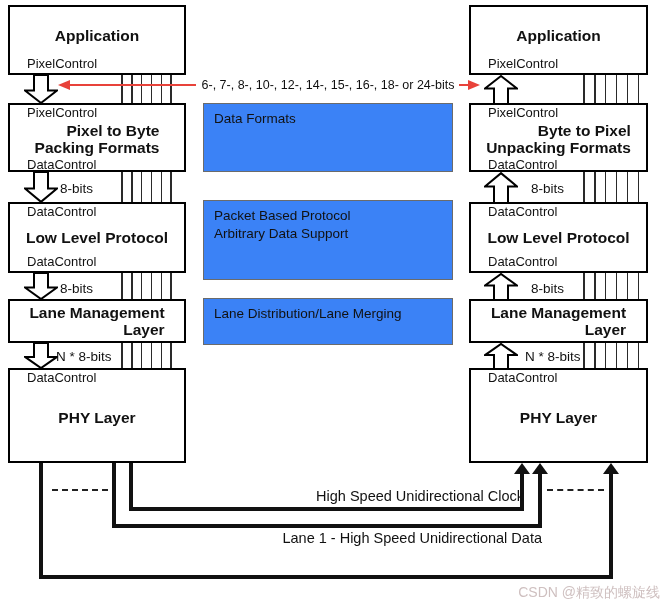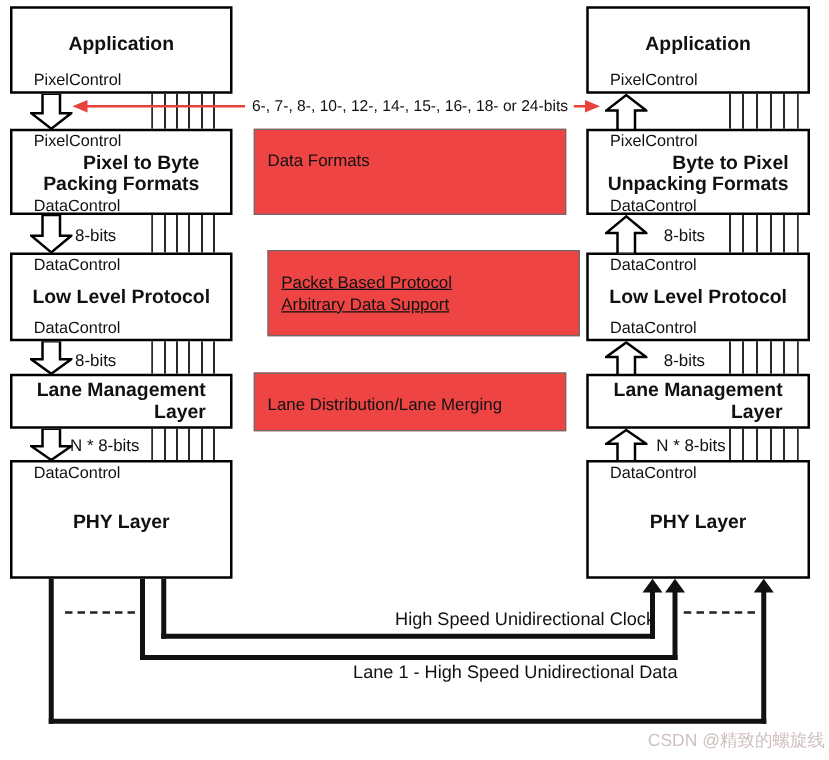--- a/index.html
+++ b/index.html
@@ -19,22 +19,22 @@
   .ports{
     display:flex;align-items:center;
     padding:1px 30px 1px 17px;font-size:13px;line-height:1.15;
   }
   .title{
     flex:1;display:flex;align-items:center;justify-content:center;text-align:right;
     font-weight:bold;font-size:15.5px;line-height:1.12;white-space:pre-line;
   }
   .app .title{padding-top:8px;}
   .mbox{
-    position:absolute;box-sizing:border-box;background:#ef4444;border:1px solid #6b6b6b;
-    font-size:13.5px;line-height:1.32;padding:16px 10px;white-space:pre-line;
+    position:absolute;box-sizing:border-box;background:#3b82f6;border:1px solid #6b6b6b;
+    font-size:13.5px;line-height:1.32;padding:6px 10px;white-space:pre-line;
   }
   .cbus{position:absolute;background:repeating-linear-gradient(90deg,#2a2a2a 0 1.6px,transparent 1.6px 9.9px);}
   .cbus.r{background:repeating-linear-gradient(90deg,#2a2a2a 0 1.6px,transparent 1.6px 10.9px);}
   .harrow{position:absolute;}
   .albl{position:absolute;font-size:13.5px;white-space:nowrap;}
   .bits{
     position:absolute;left:192px;top:78px;width:272px;text-align:center;
     font-size:12.5px;white-space:nowrap;
   }
   .red-line{position:absolute;height:2px;background:var(--red);}
@@ -138,21 +138,21 @@
 
   <div class="box" style="left:469px;top:368px;width:179px;height:95px;">
     <div class="ports">
       <span>Data</span>
       <span>Control</span>
     </div>
     <div class="title" style="padding-bottom:12px;">PHY Layer</div>
   </div>
 
   <div class="mbox" style="left:203px;top:103px;width:250px;height:69px;">Data Formats</div>
-  <div class="mbox" style="left:214px;top:200px;width:250px;height:69px;text-decoration:underline;">Packet Based Protocol
+  <div class="mbox" style="left:203px;top:200px;width:250px;height:80px;">Packet Based Protocol
 Arbitrary Data Support</div>
   <div class="mbox" style="left:203px;top:298px;width:250px;height:47px;">Lane Distribution/Lane Merging</div>
 
   <div class="cbus" style="left:121px;top:75px;width:51px;height:28px;"></div>
   <div class="cbus" style="left:121px;top:172px;width:51px;height:30px;"></div>
   <div class="cbus" style="left:121px;top:273px;width:51px;height:26px;"></div>
   <div class="cbus" style="left:121px;top:343px;width:51px;height:25px;"></div>
   <div class="cbus r" style="left:583px;top:75px;width:56px;height:28px;"></div>
   <div class="cbus r" style="left:583px;top:172px;width:56px;height:30px;"></div>
   <div class="cbus r" style="left:583px;top:273px;width:56px;height:26px;"></div>

